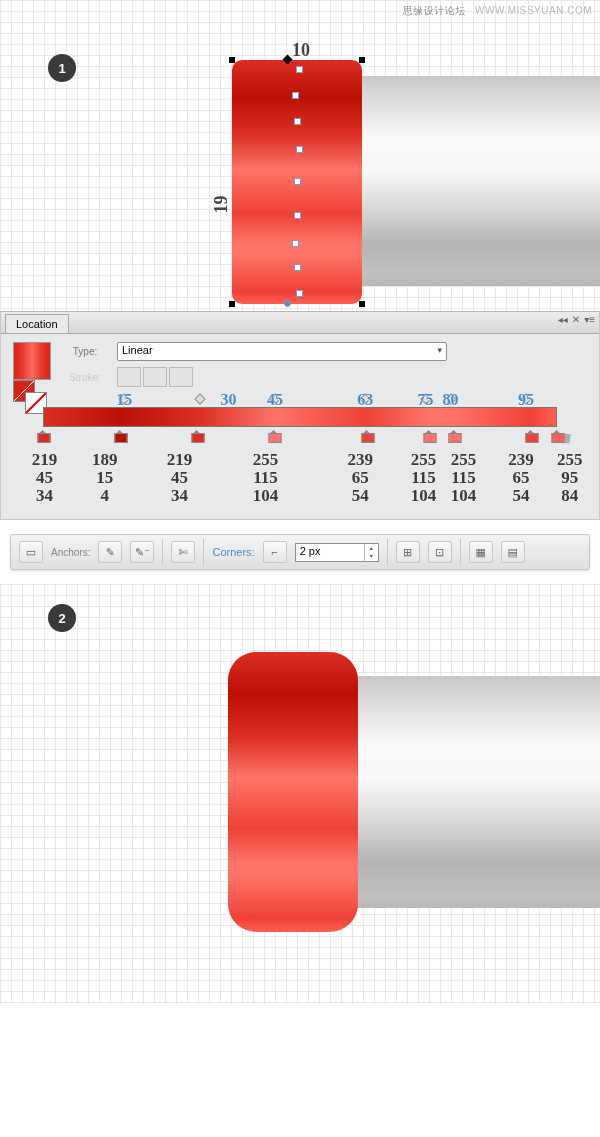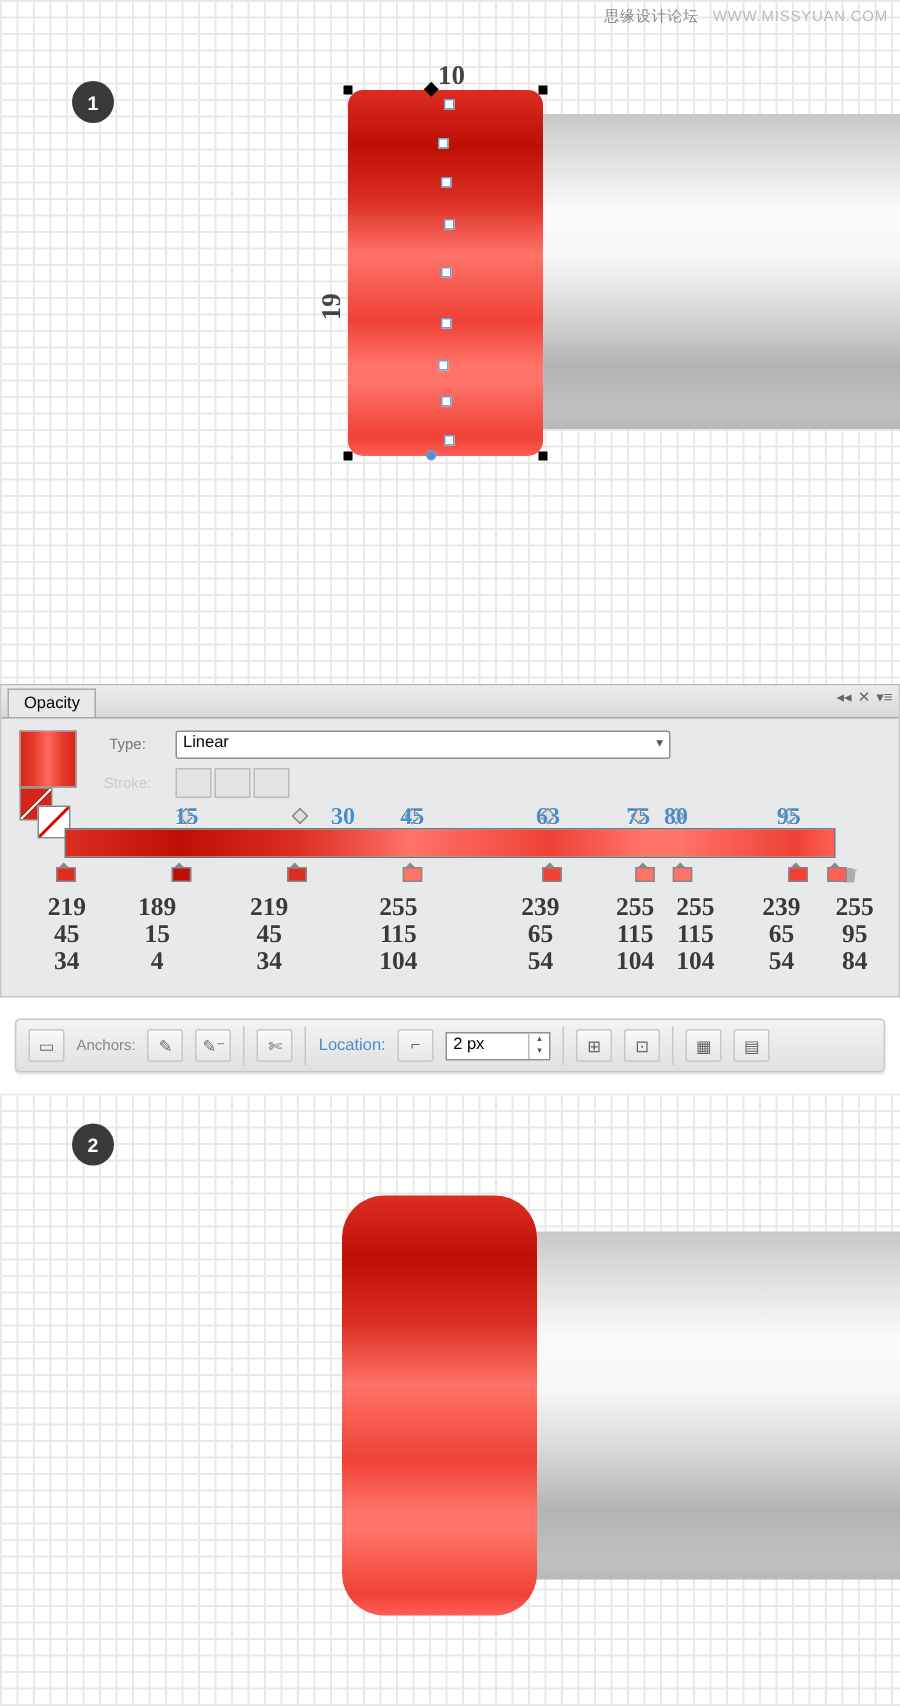--- a/index.html
+++ b/index.html
@@ -1,20 +1,20 @@
 <!DOCTYPE html>
 <html><head>
 <meta charset="utf-8">
 <style>
 *{margin:0;padding:0;box-sizing:border-box}
 body{background:#fff;font-family:Tahoma,Arial,sans-serif;font-size:11px;width:600px}
 .grid{background-color:#fff;background-image:linear-gradient(#e8e8e8 1px,transparent 1px),linear-gradient(90deg,#e8e8e8 1px,transparent 1px);background-size:11px 11px}
 .watermark{position:absolute;top:4px;right:8px;color:#bbb;font-size:10px;z-index:5;letter-spacing:.5px}
 .watermark .ch{color:#888;margin-right:6px}
-.canvas1{position:relative;height:456px}
+.canvas1{position:relative;height:311px}
 .badge{position:absolute;width:28px;height:28px;border-radius:50%;background:#3a3a3a;color:#fff;display:flex;align-items:center;justify-content:center;font-size:13px;font-weight:bold}
 .badge1{top:54px;left:48px}
 .dim-label{position:absolute;font-family:Georgia,serif;font-weight:bold;font-size:18px;color:#444}
 .dim10{top:40px;left:292px}
 .dim19{top:194px;left:212px;transform:rotate(-90deg)}
 .ferrule{position:absolute;top:76px;left:345px;width:260px;height:210px;background:linear-gradient(180deg,#c8c8c8 0%,#e2e2e2 15%,#fafafa 30%,#f8f8f8 45%,#d8d8d8 63%,#bebebe 75%,#b4b4b4 80%,#c0c0c0 95%,#b8b8b8 100%)}
 .eraser{position:absolute;top:60px;left:232px;width:130px;height:244px;border-radius:10px;background:linear-gradient(180deg,#db2d22 0%,#bd0f04 15%,#db2d22 30%,#ff7368 45%,#ef4136 63%,#ff7368 75%,#ff7368 80%,#ef4136 95%,#ff5f54 100%)}
 .handle{position:absolute;width:6px;height:6px;background:#000}
 .anchor{position:absolute;width:7px;height:7px;border:1px solid #6ea2d8;background:#fff}
 .anchor.solid{background:#5a8ec8}
@@ -93,21 +93,21 @@
   <div class="anchor" style="top:178px;left:294px"></div>
   <div class="anchor" style="top:212px;left:294px"></div>
   <div class="anchor" style="top:240px;left:292px"></div>
   <div class="anchor" style="top:264px;left:294px"></div>
   <div class="anchor" style="top:290px;left:296px"></div>
   <div class="anchor solid" style="top:300px;left:284px;border-radius:50%"></div>
 </div>
 
 <div class="panel-wrap">
   <div class="panel-tabs">
-    <div class="tab">Opacity</div>
+    <div class="tab">Location</div>
     <div class="minbtns">
       <span>◂◂</span>
       <span>✕</span>
       <span>▾≡</span>
     </div>
   </div>
   <div class="panel-body">
     <div class="swatch-main"></div>
     <div class="swatch-sub"></div>
     <div class="swatch-none"></div>
@@ -175,23 +175,23 @@
 </div>
 
 <div class="toolbar">
   <div class="tbtn">▭</div>
   <span class="tblbl">Anchors:</span>
   <div class="tbtn">✎</div>
   <div class="tbtn">✎⁻</div>
   <div class="tdiv"></div>
   <div class="tbtn">✄</div>
   <div class="tdiv"></div>
-  <span class="corners-lbl">Location:</span>
+  <span class="corners-lbl">Corners:</span>
   <div class="tbtn">⌐</div>
-  <div class="num-in" style="width:70px">
+  <div class="num-in" style="width:84px">
     <span>2 px</span>
     <div class="spin">
         <span>▴</span>
         <span>▾</span>
       </div>
   </div>
   <div class="tdiv"></div>
   <div class="tbtn">⊞</div>
   <div class="tbtn">⊡</div>
   <div class="tdiv"></div>

